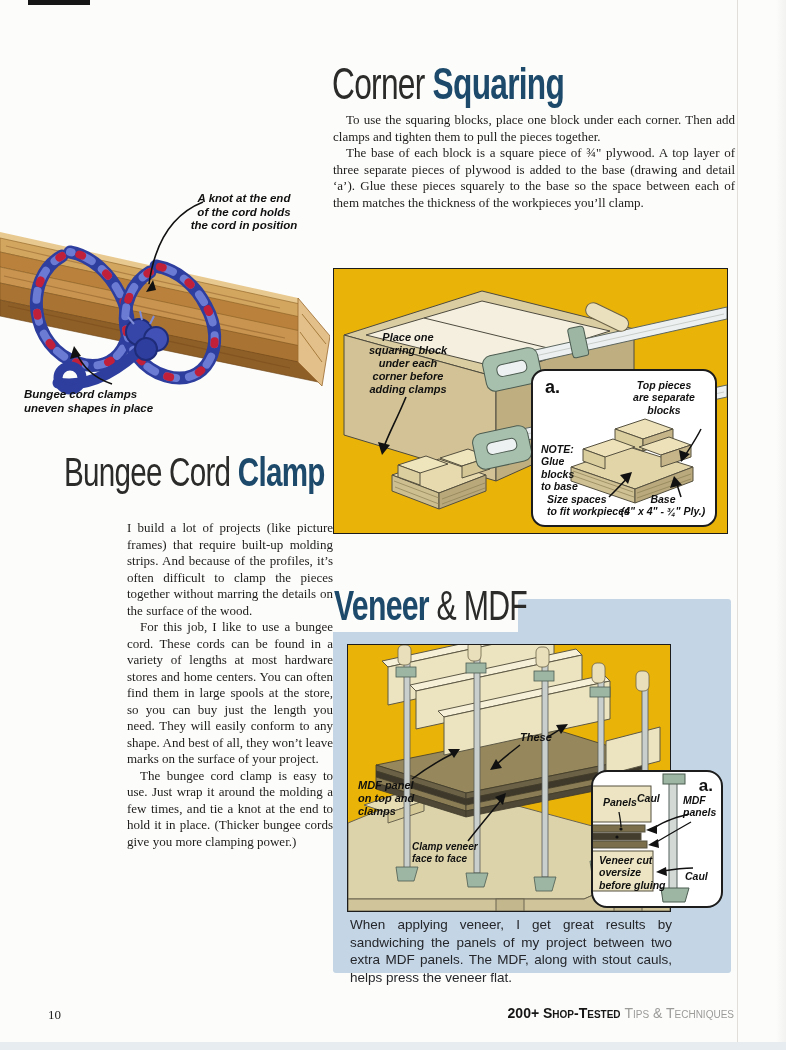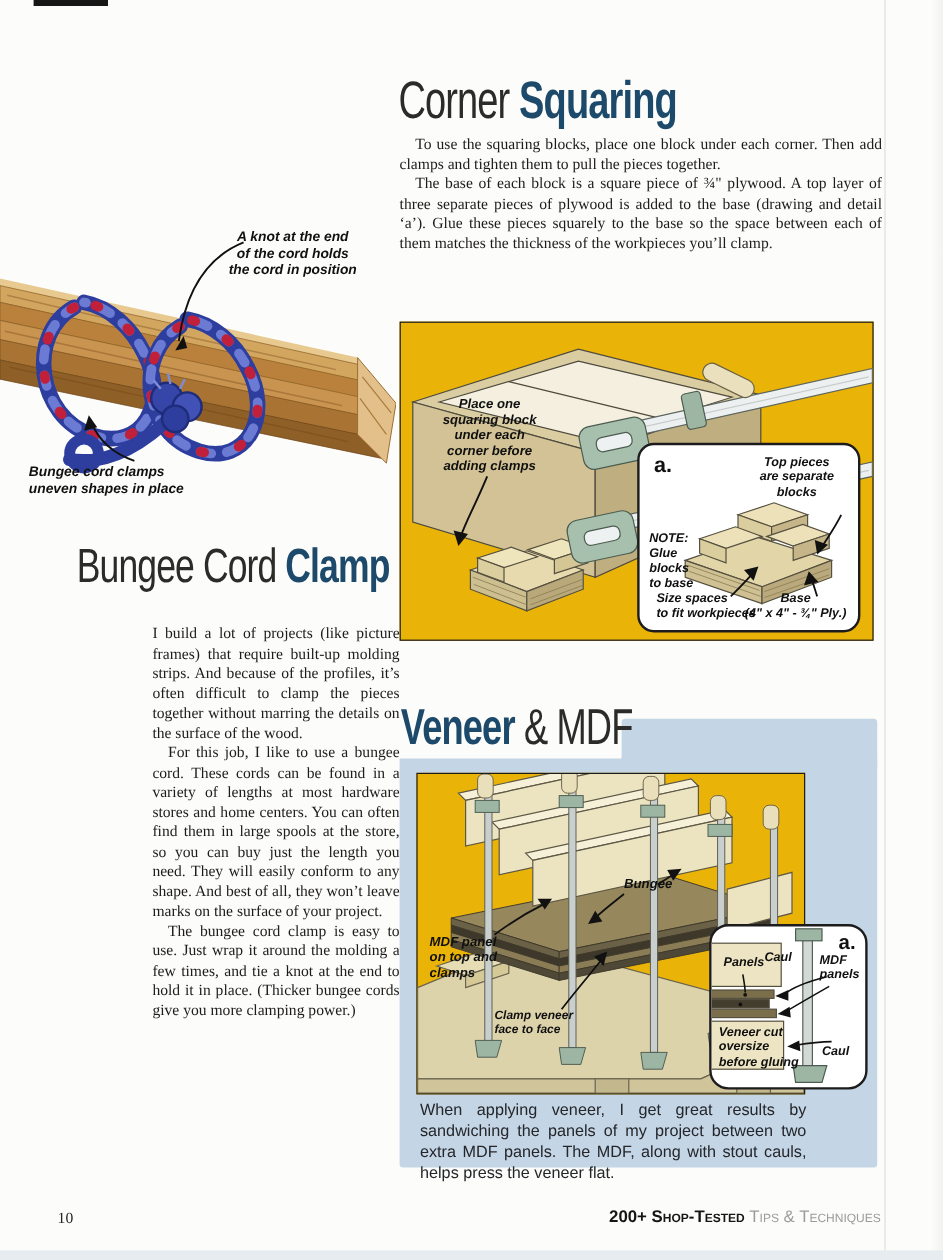--- a/index.html
+++ b/index.html
@@ -304,21 +304,21 @@
         <polygon points="220,79 208,80 213,89" fill="#111" stroke="none"></polygon>
         <path d="M172,100 C 162,108 154,114 148,120"></path>
         <polygon points="142,125 154,123 148,114" fill="#111" stroke="none"></polygon>
         <path d="M64,134 C 80,122 94,114 106,108"></path>
         <polygon points="112,104 100,104 106,113" fill="#111" stroke="none"></polygon>
         <path d="M120,196 C 134,178 146,164 154,154"></path>
         <polygon points="158,148 147,152 155,160" fill="#111" stroke="none"></polygon>
       </g>
     </svg>
 
-    <div class="lbl" style="left:172px;top:86px;font-size:11px;">Bungee</div>
+    <div class="lbl" style="left:172px;top:86px;font-size:11px;">These</div>
     <div class="lbl" style="left:10px;top:134px;font-size:11px;">MDF panel
 on top and
 clamps</div>
     <div class="lbl" style="left:64px;top:196px;font-size:10px;">Clamp veneer
 face to face</div>
   </div>
 
   <div class="detail-box" style="left:591px;top:770px;width:128px;height:134px;border-radius:16px;overflow:hidden;">
     <svg style="left:0;top:0" width="128" height="134" viewBox="0 0 128 134">
       <g stroke="#55503f" stroke-width="1">

